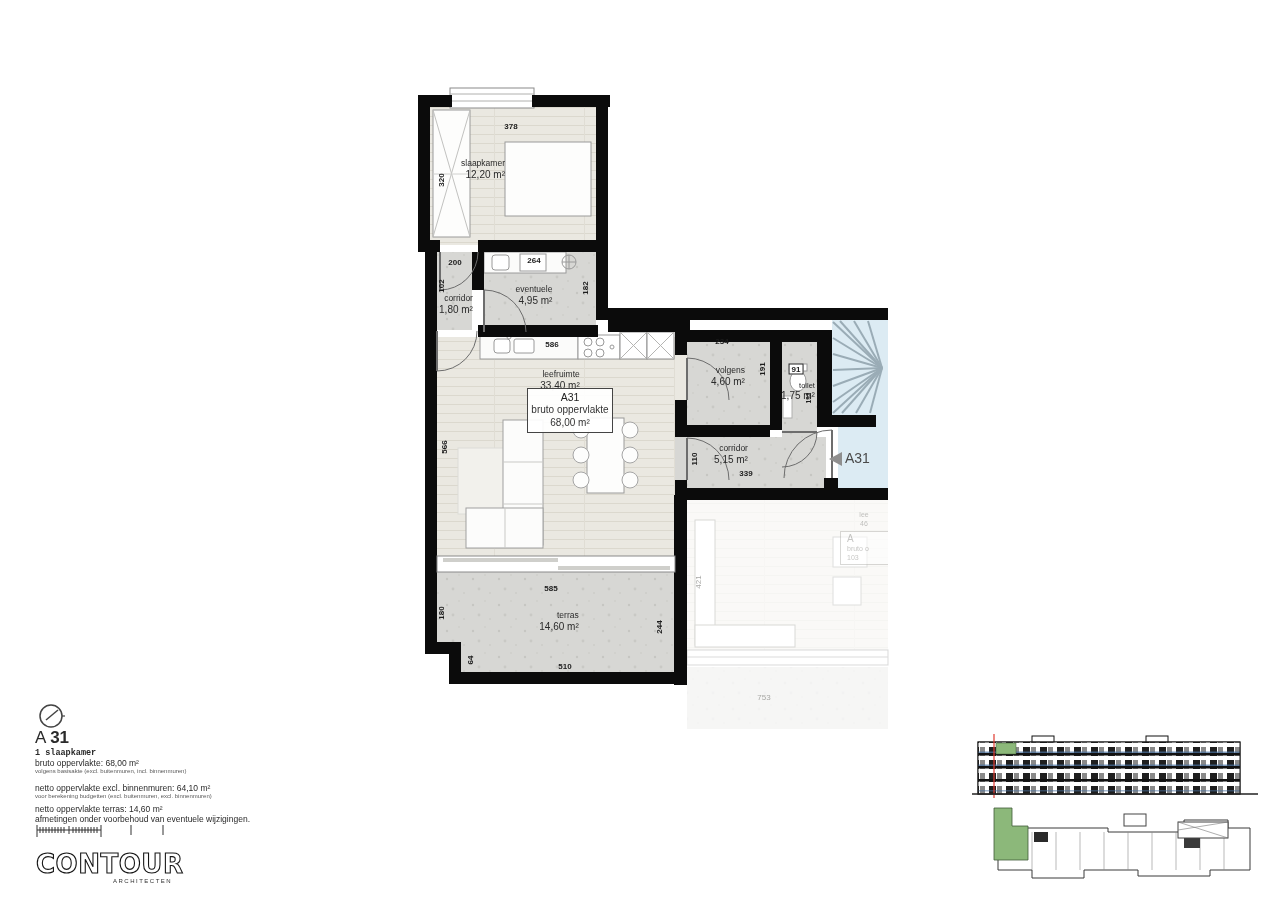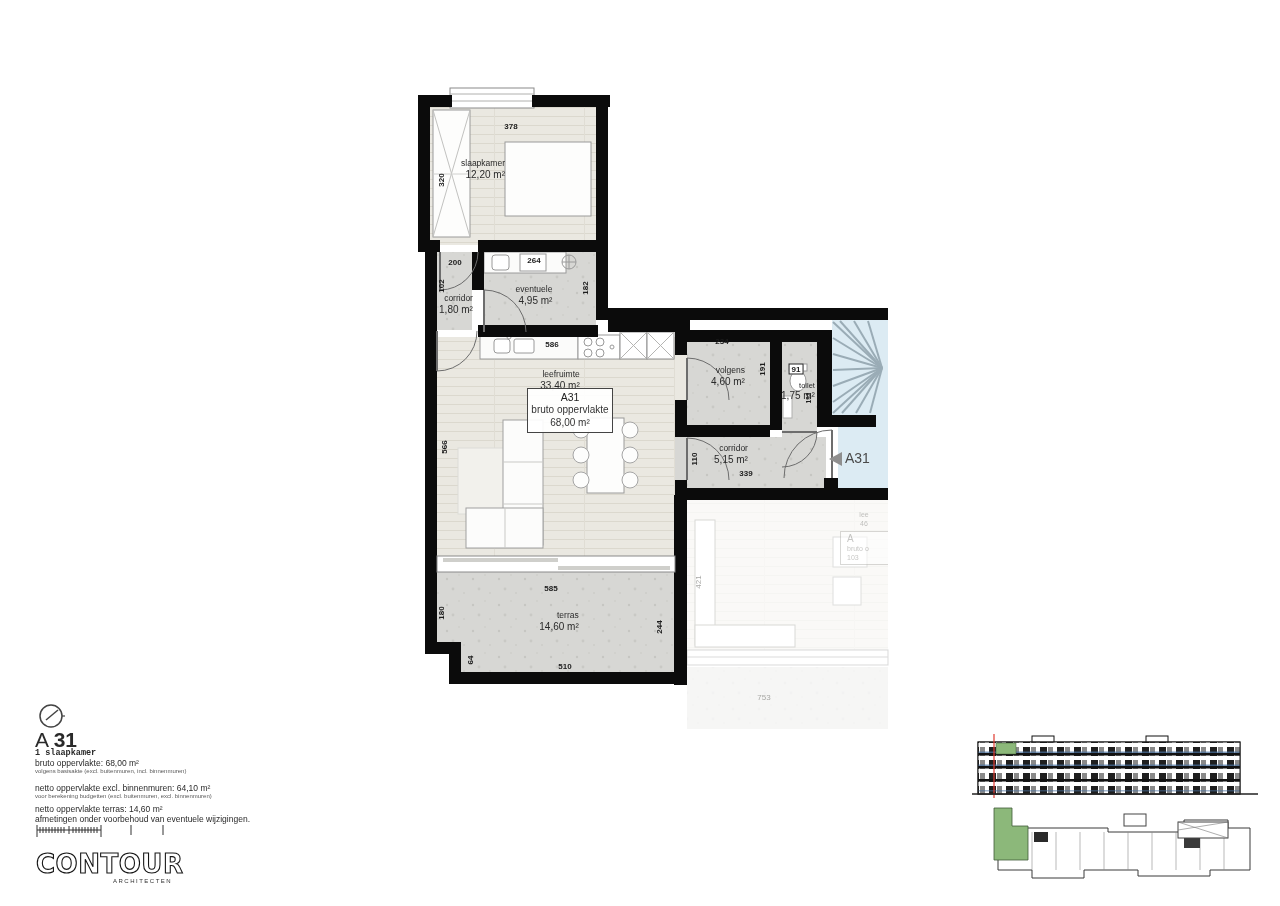--- a/index.html
+++ b/index.html
@@ -27,21 +27,21 @@
        border-top:7px solid transparent;border-bottom:7px solid transparent;
        border-right:13px solid #8f8f8f;}
   .nb-labels{position:absolute;left:840px;top:510px;width:48px;height:70px;overflow:hidden;
        opacity:.55;}
   .nb-labels .t{font-size:7px;color:#8f8f8c;text-align:center;line-height:1.3;}
   .nb-box{margin-top:3px;border:1px solid #b9b9b5;background:#fff;width:58px;padding:1px 0 2px;text-align:left;padding-left:6px;}
   .nb-box .c{font-size:10px;color:#9a9a97;}
   .nb-box .l{font-size:7px;color:#9a9a97;line-height:1.3;}
   
   .info{position:absolute;left:35px;top:703px;width:330px;}
-  .title{position:absolute;left:0;top:25px;font-size:21px;color:#2a2a2a;}
+  .title{position:absolute;left:0;top:25px;font-size:17px;color:#2a2a2a;}
   .title b{font-weight:bold;}
   .subtitle{position:absolute;left:0;top:45px;font-size:8.5px;font-weight:bold;color:#2a2a2a;font-family:Liberation Mono, monospace;}
   .row{position:absolute;left:0;font-size:8.5px;color:#2a2a2a;white-space:nowrap;}
   .row.small{font-size:6px;color:#5a5a5a;}
 </style>
 </head>
 <body>
 
 <div class="page">
 

